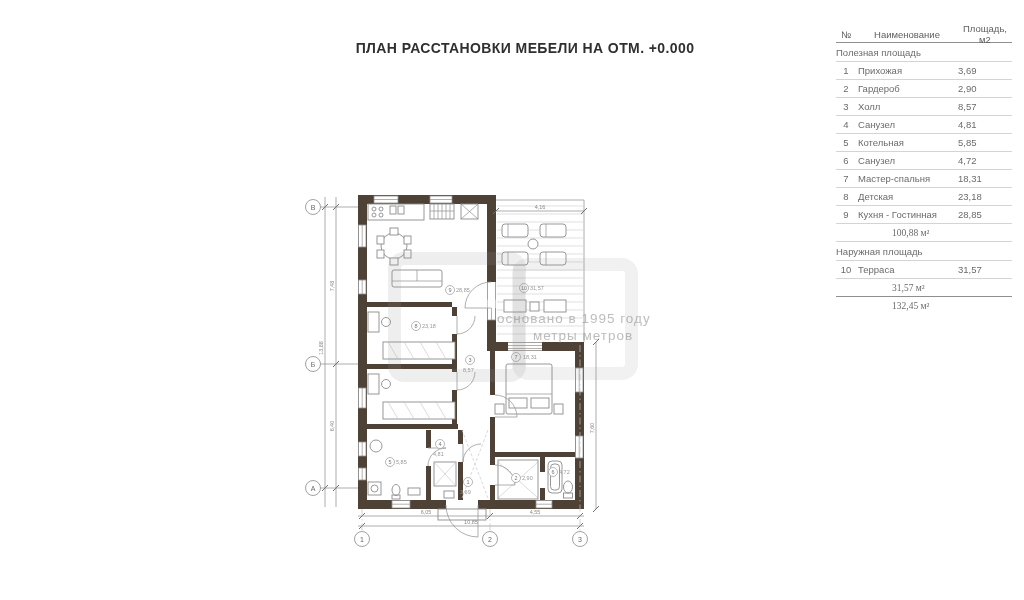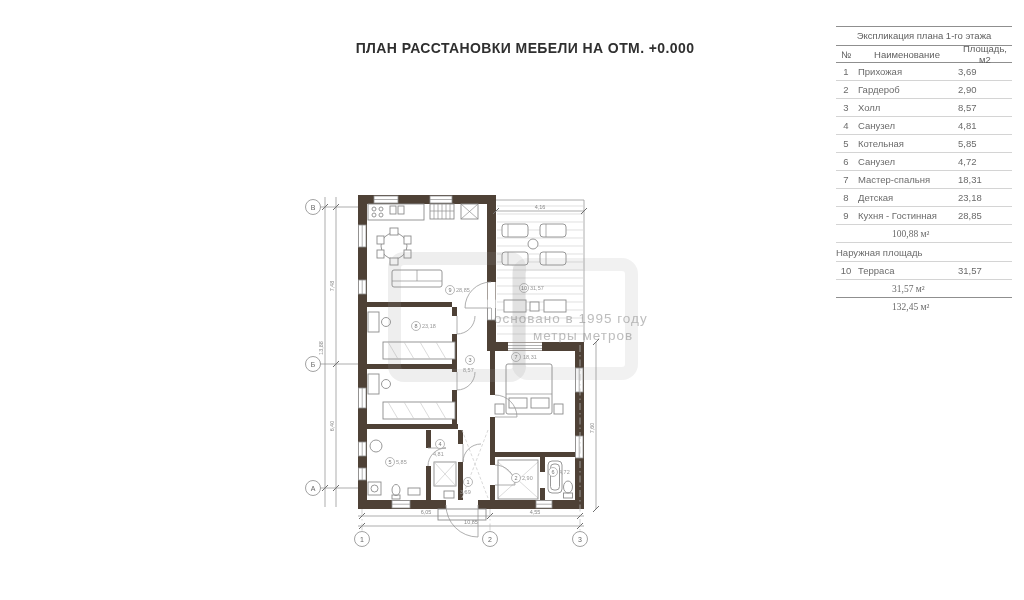--- a/index.html
+++ b/index.html
@@ -12,22 +12,22 @@
     font-size:14px;font-weight:700;color:#2f2f2f;letter-spacing:.4px;white-space:nowrap;}
 
   
   .wm{pointer-events:none;}
   .wm-box1{position:absolute;left:388px;top:252px;width:112px;height:104px;
     border:13px solid rgba(150,150,150,.16);border-radius:16px;}
   .wm-box2{position:absolute;left:512px;top:258px;width:100px;height:96px;
     border:13px solid rgba(150,150,150,.13);border-radius:16px;}
   .wm-agency{position:absolute;left:398px;top:256px;font-size:15px;letter-spacing:2.5px;
     word-spacing:24px;color:rgba(130,130,130,.5);white-space:nowrap;}
-  .wm-founded{position:absolute;left:486px;top:311px;font-size:13.5px;letter-spacing:1px;
-    color:rgba(135,135,135,.55);white-space:nowrap;padding-left:8px;}
+  .wm-founded{position:absolute;left:497px;top:311px;font-size:13.5px;letter-spacing:1px;
+    color:rgba(135,135,135,.55);white-space:nowrap;}
   .wm-brand{position:absolute;left:497px;top:328px;font-size:13.5px;letter-spacing:1px;
     color:rgba(135,135,135,.55);white-space:nowrap;padding-left:36px;}
 
   
   .expl{position:absolute;left:836px;top:26px;width:176px;font-size:9.5px;color:#6b6b6b;}
   .t-title{text-align:center;padding:3px 0 4px;border-top:1px solid #8f8f8f;
     border-bottom:1px solid #8f8f8f;color:#5f5f5f;}
   .t-head{display:flex;align-items:center;height:16px;border-bottom:1px solid #8f8f8f;color:#5f5f5f;}
   .c-num{width:20px;text-align:center;}
   .c-name{flex:1;text-align:center;}
@@ -357,27 +357,27 @@
   </svg>
 
   <div class="wm wm-box1"></div>
   <div class="wm wm-box2"></div>
   <div class="wm wm-founded">основано в 1995 году</div>
   <div class="wm wm-brand">метры метров</div>
 
   <div class="page-title">ПЛАН РАССТАНОВКИ МЕБЕЛИ НА ОТМ. +0.000</div>
 
   <div class="expl">
-    <div class="t-title">Экспликация плана 1-го этажа</div>
     <div class="t-head">
       <span class="c-num">№</span>
       <span class="c-name">Наименование</span>
       <span class="c-area">Площадь, м2</span>
     </div>
     <div id="t-body">
+        <div class="t-section">Полезная площадь</div>
         <div class="t-row">
           <span class="r-num">1</span>
           <span class="r-name">Прихожая</span>
           <span class="r-area">3,69</span>
         </div>
         <div class="t-row">
           <span class="r-num">2</span>
           <span class="r-name">Гардероб</span>
           <span class="r-area">2,90</span>
         </div>

